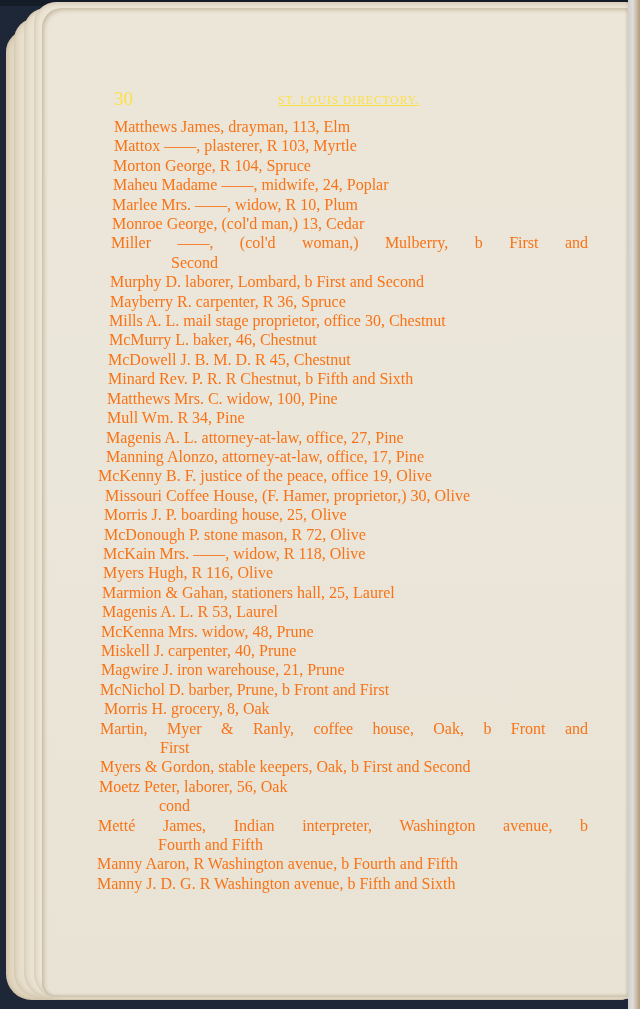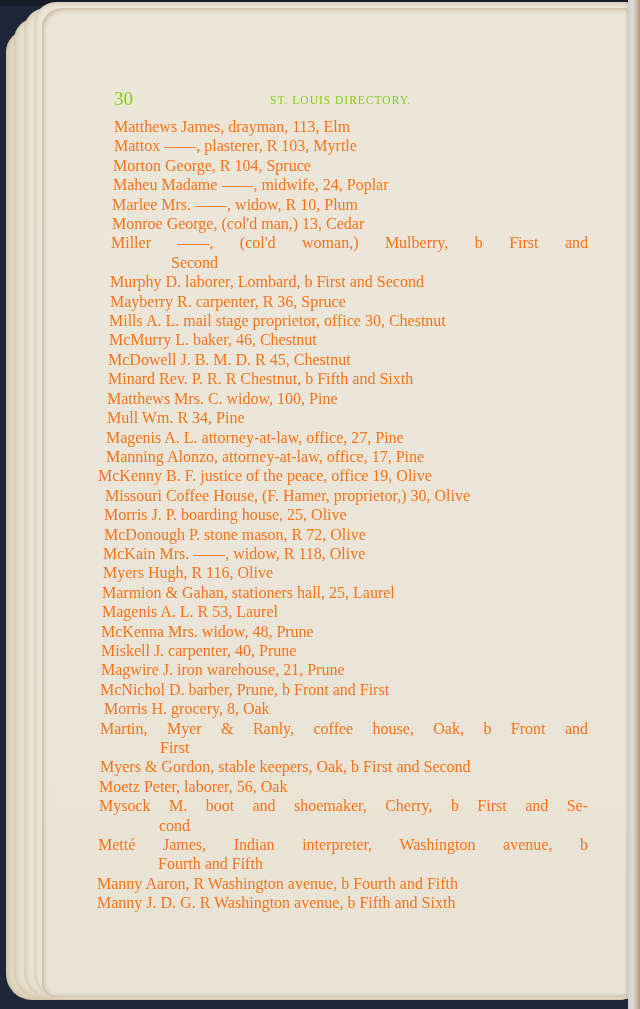--- a/index.html
+++ b/index.html
@@ -52,35 +52,36 @@
       width: 640px; height: 6px;
       background: #141c28;
     }
     .header {
       position: absolute;
       left: 114px;
       top: 88px;
       width: 480px;
       height: 24px;
       font-family: "Liberation Serif", serif;
-      color: #84cc16;
+      color: #fde047;
     }
     .page-number {
       position: absolute;
       left: 0;
       top: 0;
       font-size: 19px;
       font-weight: normal;
     }
     .running-head {
       position: absolute;
-      left: 156px;
+      left: 164px;
       top: 6px;
       font-size: 11.5px;
       letter-spacing: 1px;
+      text-decoration: underline;
     }
     .entries {
       position: absolute;
       left: 96px;
       top: 117px;
       width: 500px;
       font-family: "Liberation Serif", serif;
       font-size: 16px;
       line-height: 19.4px;
       color: #f97316;
@@ -150,21 +151,20 @@
       <div class="entry" style="margin-left: 5px;"><span>Magwire J. iron warehouse, 21, Prune</span></div>
       <div class="entry" style="margin-left: 4px;"><span>McNichol D. barber, Prune, b Front and First</span></div>
       <div class="entry" style="margin-left: 8px;"><span>Morris H. grocery, 8, Oak</span></div>
       <div class="entry" style="margin-left: 4px;">
         <span class="first-line" style="width: 488px;">Martin, Myer &amp; Ranly, coffee house, Oak, b Front and</span>
         <span class="cont">First</span>
       </div>
       <div class="entry" style="margin-left: 4px;"><span>Myers &amp; Gordon, stable keepers, Oak, b First and Second</span></div>
       <div class="entry" style="margin-left: 3px;"><span>Moetz Peter, laborer, 56, Oak</span></div>
       <div class="entry" style="margin-left: 3px;">
-        <span class="first-line" style="width: 489px;">Mysock M. boot and shoemaker, Cherry, b First and Se-</span>
         <span class="cont">cond</span>
       </div>
       <div class="entry" style="margin-left: 2px;">
         <span class="first-line" style="width: 490px;">Metté James, Indian interpreter, Washington avenue, b</span>
         <span class="cont">Fourth and Fifth</span>
       </div>
       <div class="entry" style="margin-left: 1px;"><span>Manny Aaron, R Washington avenue, b Fourth and Fifth</span></div>
       <div class="entry" style="margin-left: 1px;"><span>Manny J. D. G. R Washington avenue, b Fifth and Sixth</span></div>
     </div>
 </div>

